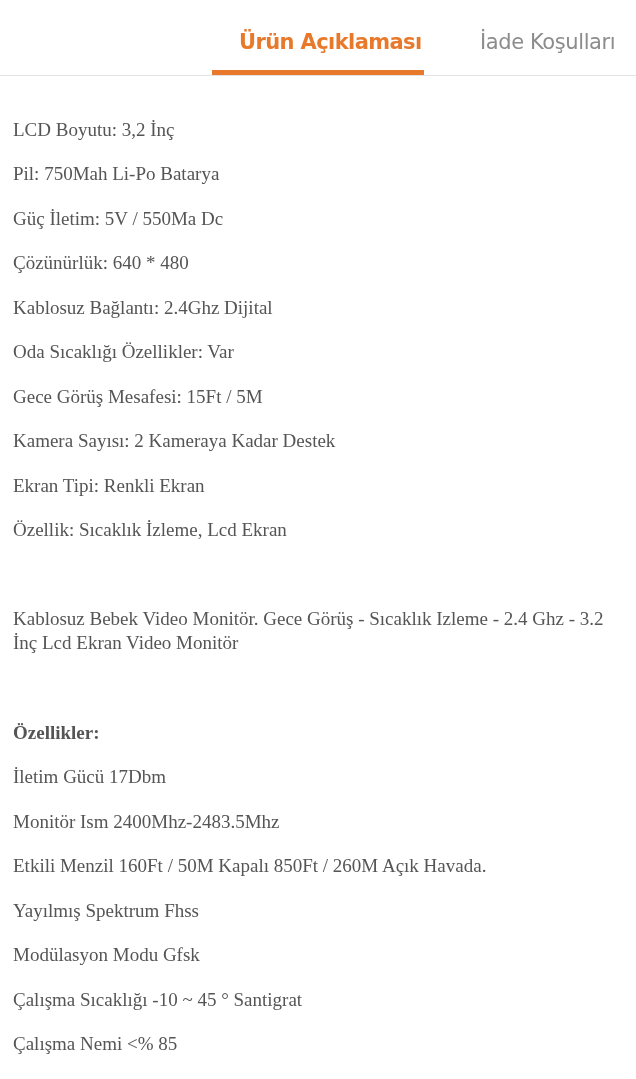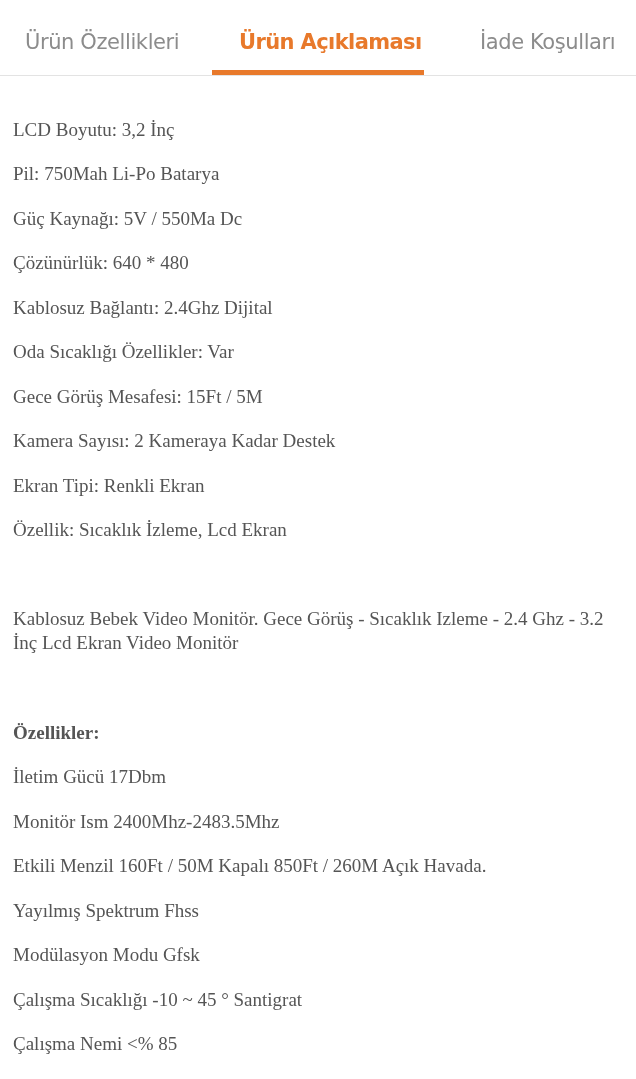--- a/index.html
+++ b/index.html
@@ -65,30 +65,29 @@
       line-height: 24px;
     }
     .bold {
       font-weight: bold;
     }
   </style>
 </head>
 <body>
 
 <div class="tabs">
-  <div class="tab" style="left:25px;">Ürün Özellikleri</div>
   <div class="tab active" style="left:232px;margin-left:7px;">Ürün Açıklaması</div>
   <div class="tab" style="left:480px;">İade Koşulları</div>
   <div class="tab-underline"></div>
 </div>
 
 <div class="content">
   <div class="line" style="top:43px;">LCD Boyutu: 3,2 İnç</div>
   <div class="line" style="top:87px;">Pil: 750Mah Li-Po Batarya</div>
-  <div class="line" style="top:132px;">Güç Kaynağı: 5V / 550Ma Dc</div>
+  <div class="line" style="top:132px;">Güç İletim: 5V / 550Ma Dc</div>
   <div class="line" style="top:176px;">Çözünürlük: 640 * 480</div>
   <div class="line" style="top:221px;">Kablosuz Bağlantı: 2.4Ghz Dijital</div>
   <div class="line" style="top:265px;">Oda Sıcaklığı Özellikler: Var</div>
   <div class="line" style="top:310px;">Gece Görüş Mesafesi: 15Ft / 5M</div>
   <div class="line" style="top:354px;">Kamera Sayısı: 2 Kameraya Kadar Destek</div>
   <div class="line" style="top:399px;">Ekran Tipi: Renkli Ekran</div>
   <div class="line" style="top:443px;">Özellik: Sıcaklık İzleme, Lcd Ekran</div>
 
   <div class="para" style="top:532px;">Kablosuz Bebek Video Monitör. Gece Görüş - Sıcaklık Izleme - 2.4 Ghz - 3.2 İnç Lcd Ekran Video Monitör</div>
 

